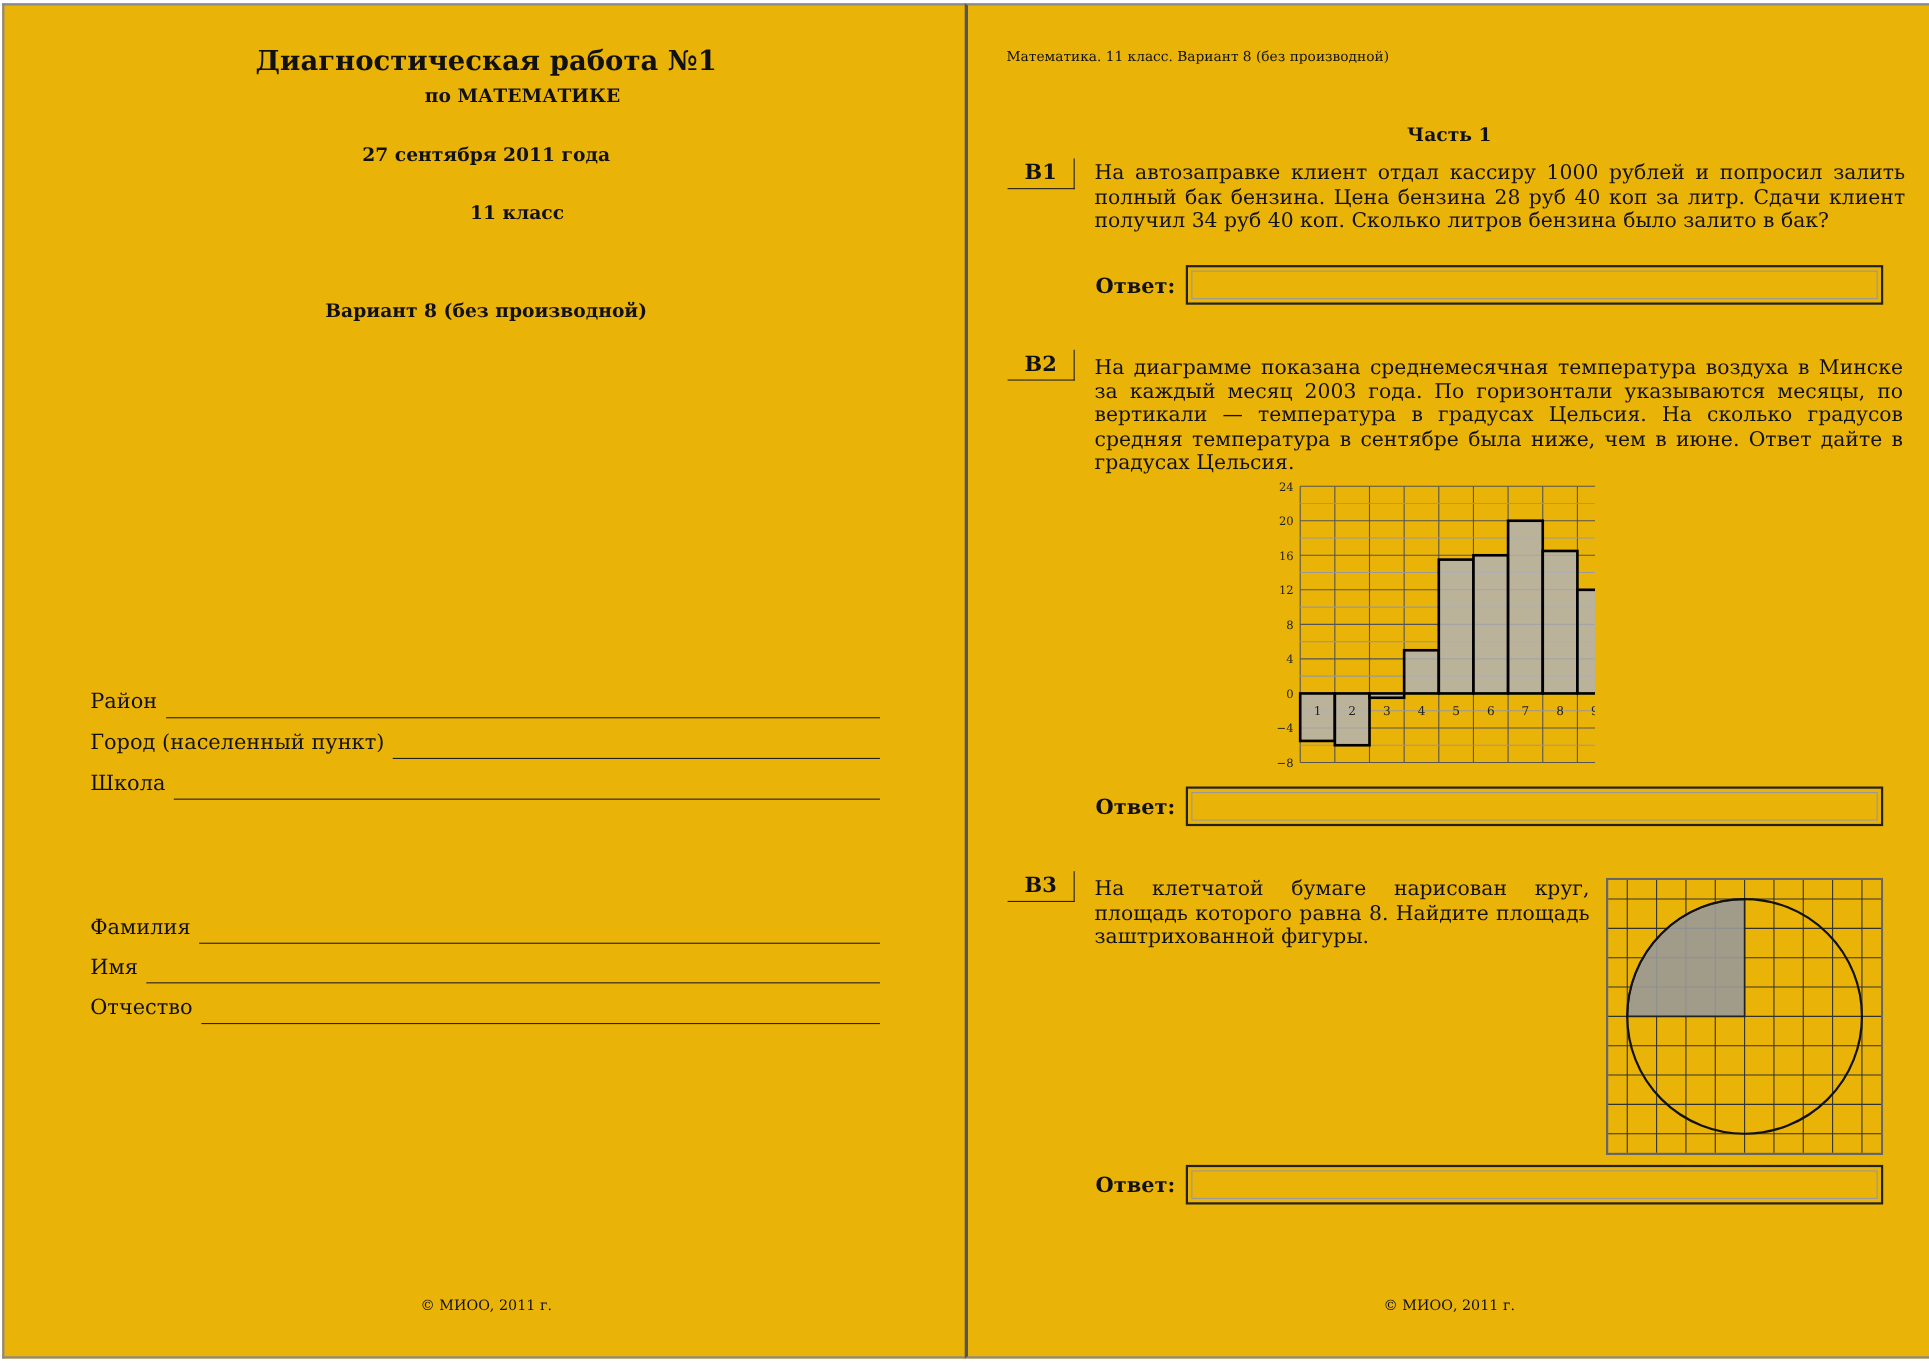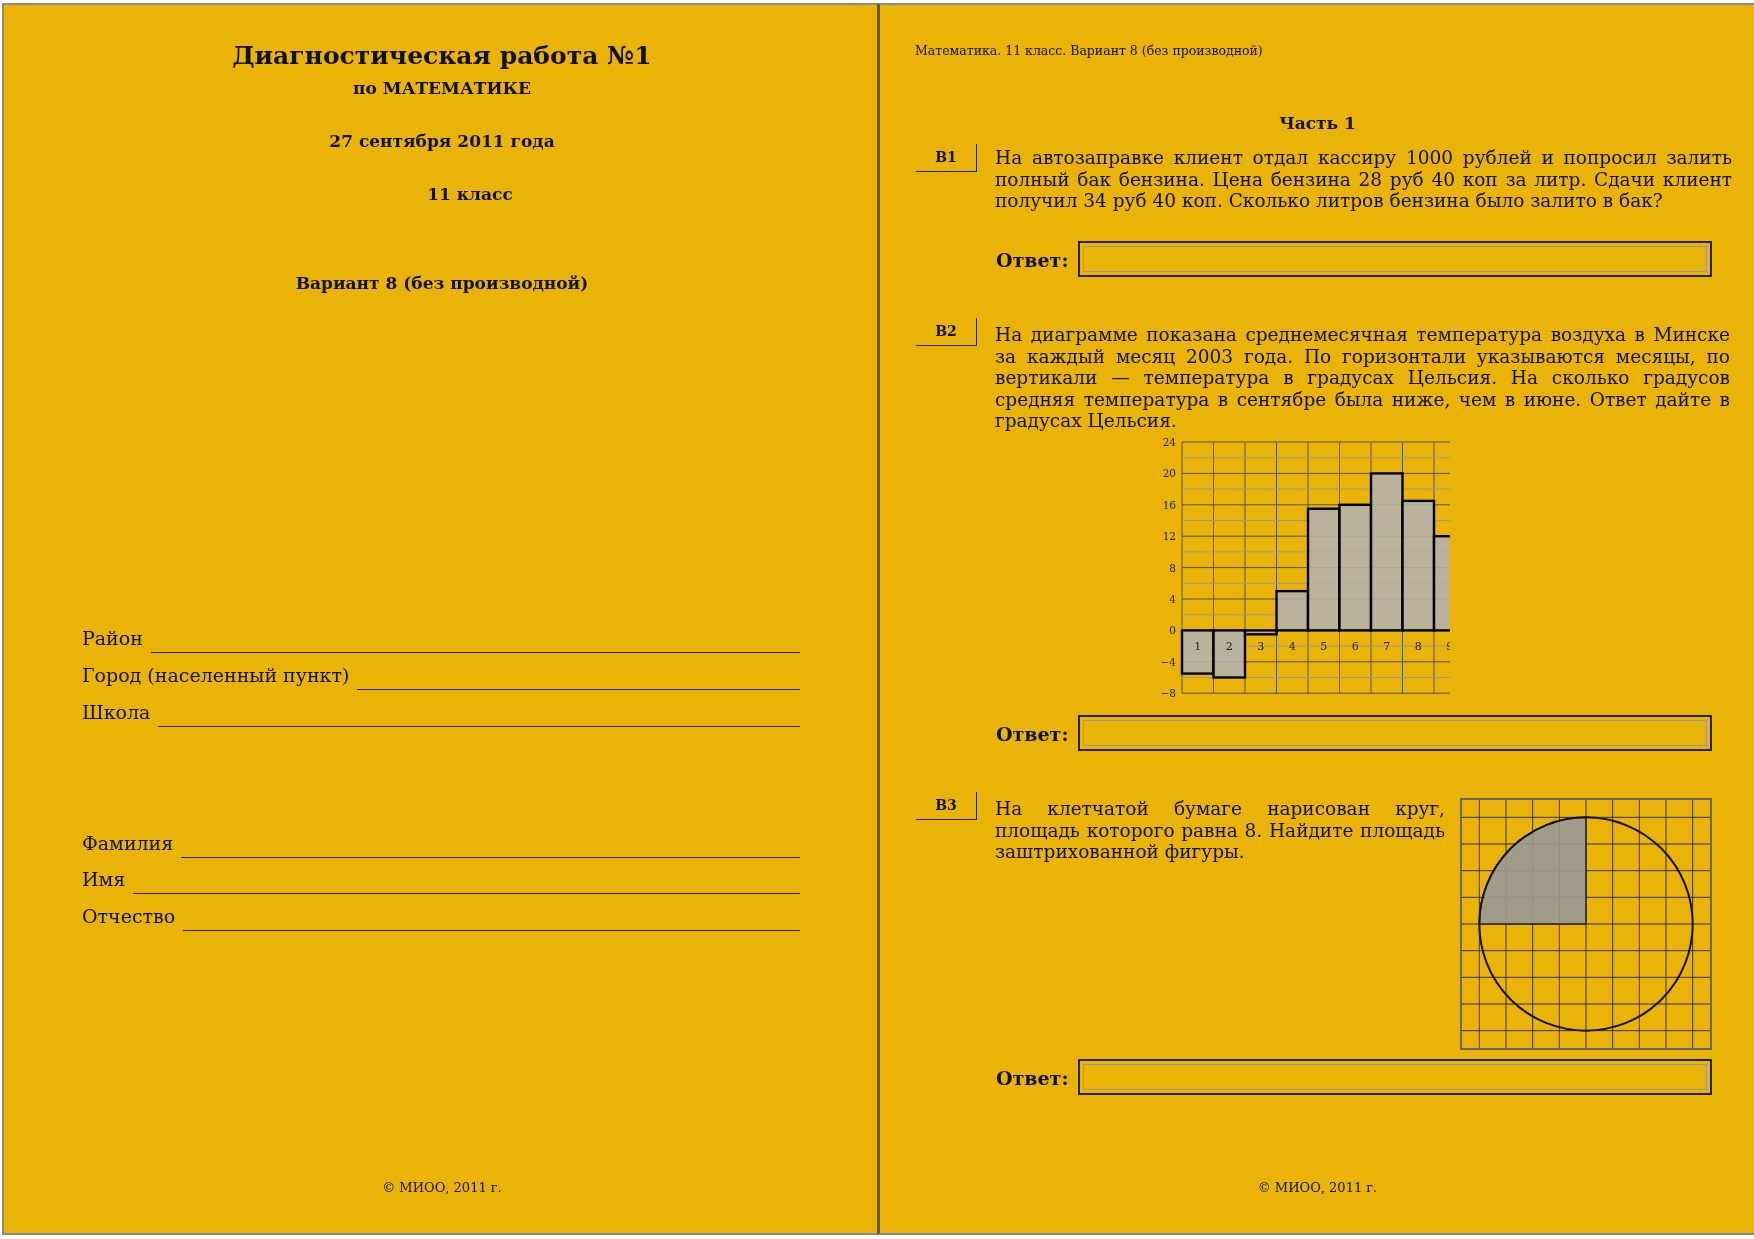--- a/index.html
+++ b/index.html
@@ -4,32 +4,32 @@
 <style>
   html, body { margin: 0; padding: 0; background: #ffffff; }
   body { width: 1754px; height: 1239px; position: relative; overflow: hidden;
          font-family: "DejaVu Serif", "Liberation Serif", serif; color: #111; }
   .page { position: absolute; top: 3px; height: 1232px; box-sizing: border-box; background: #eab308; }
   #left-page { left: 2px; width: 876px; border: 2px solid #8a8a8a; border-right: none; }
   #right-page { left: 877px; width: 991px; border: 2px solid #8a8a8a; border-left: 3px solid #555; }
   .abs { position: absolute; }
   .center { text-align: center; }
   .title { left: 0; width: 876px; top: 36px; font-size: 25px; font-weight: bold; }
-  .subtitle { left: 0; width: 876px; top: 73px; font-size: 17px; font-weight: bold; }
+  .subtitle { left: 0; width: 876px; top: 73px; font-size: 17px; font-weight: bold; padding-left: 33px; }
   .date { left: 0; width: 876px; top: 126px; font-size: 17px; font-weight: bold; }
   .grade { left: 0; width: 876px; top: 179px; font-size: 17px; font-weight: bold; padding-left: 28px; }
   .variant { left: 0; width: 876px; top: 268px; font-size: 17px; font-weight: bold; }
   .field { position: absolute; left: 78px; width: 718px; height: 30px; display: flex; align-items: flex-end; }
   .field-label { font-size: 19px; white-space: nowrap; line-height: 22px; padding-bottom: 4px; }
   .field-line { flex: 1; border-bottom: 1.5px solid #222; margin-left: 8px; height: 1px; cursor: text; }
   .footer { font-size: 13px; }
   .hdr { left: 35px; top: 38px; font-size: 12.5px; }
   .pagenum { right: 22px; top: 38px; font-size: 13px; }
   .part { left: 0; width: 875px; top: 108px; font-size: 17px; font-weight: bold; }
-  .task-label { position: absolute; left: 36px; width: 61px; height: 28px; font-size: 14px; font-weight: bold;
+  .task-label { position: absolute; left: 36px; width: 61px; height: 28px; font-size: 19px; font-weight: bold;
                 border-bottom: 1.5px solid #222; border-right: 1.5px solid #222; box-sizing: border-box;
                 text-align: center; line-height: 26px; }
   .task-text { position: absolute; left: 115px; width: 737px; font-size: 18.5px; line-height: 21.5px; text-align: justify; }
   .answer-label { position: absolute; left: 116px; font-size: 19px; font-weight: bold; }
   .answer-box { position: absolute; left: 198px; width: 634px; height: 36px; border: 2px solid #222; box-sizing: border-box; cursor: text; }
   .answer-box::after { content: ""; position: absolute; left: 3px; right: 3px; top: 3px; bottom: 3px; border: 1px solid #999; }
   svg text { font-family: "DejaVu Serif", "Liberation Serif", serif; }
 </style>
 </head>
 <body>

